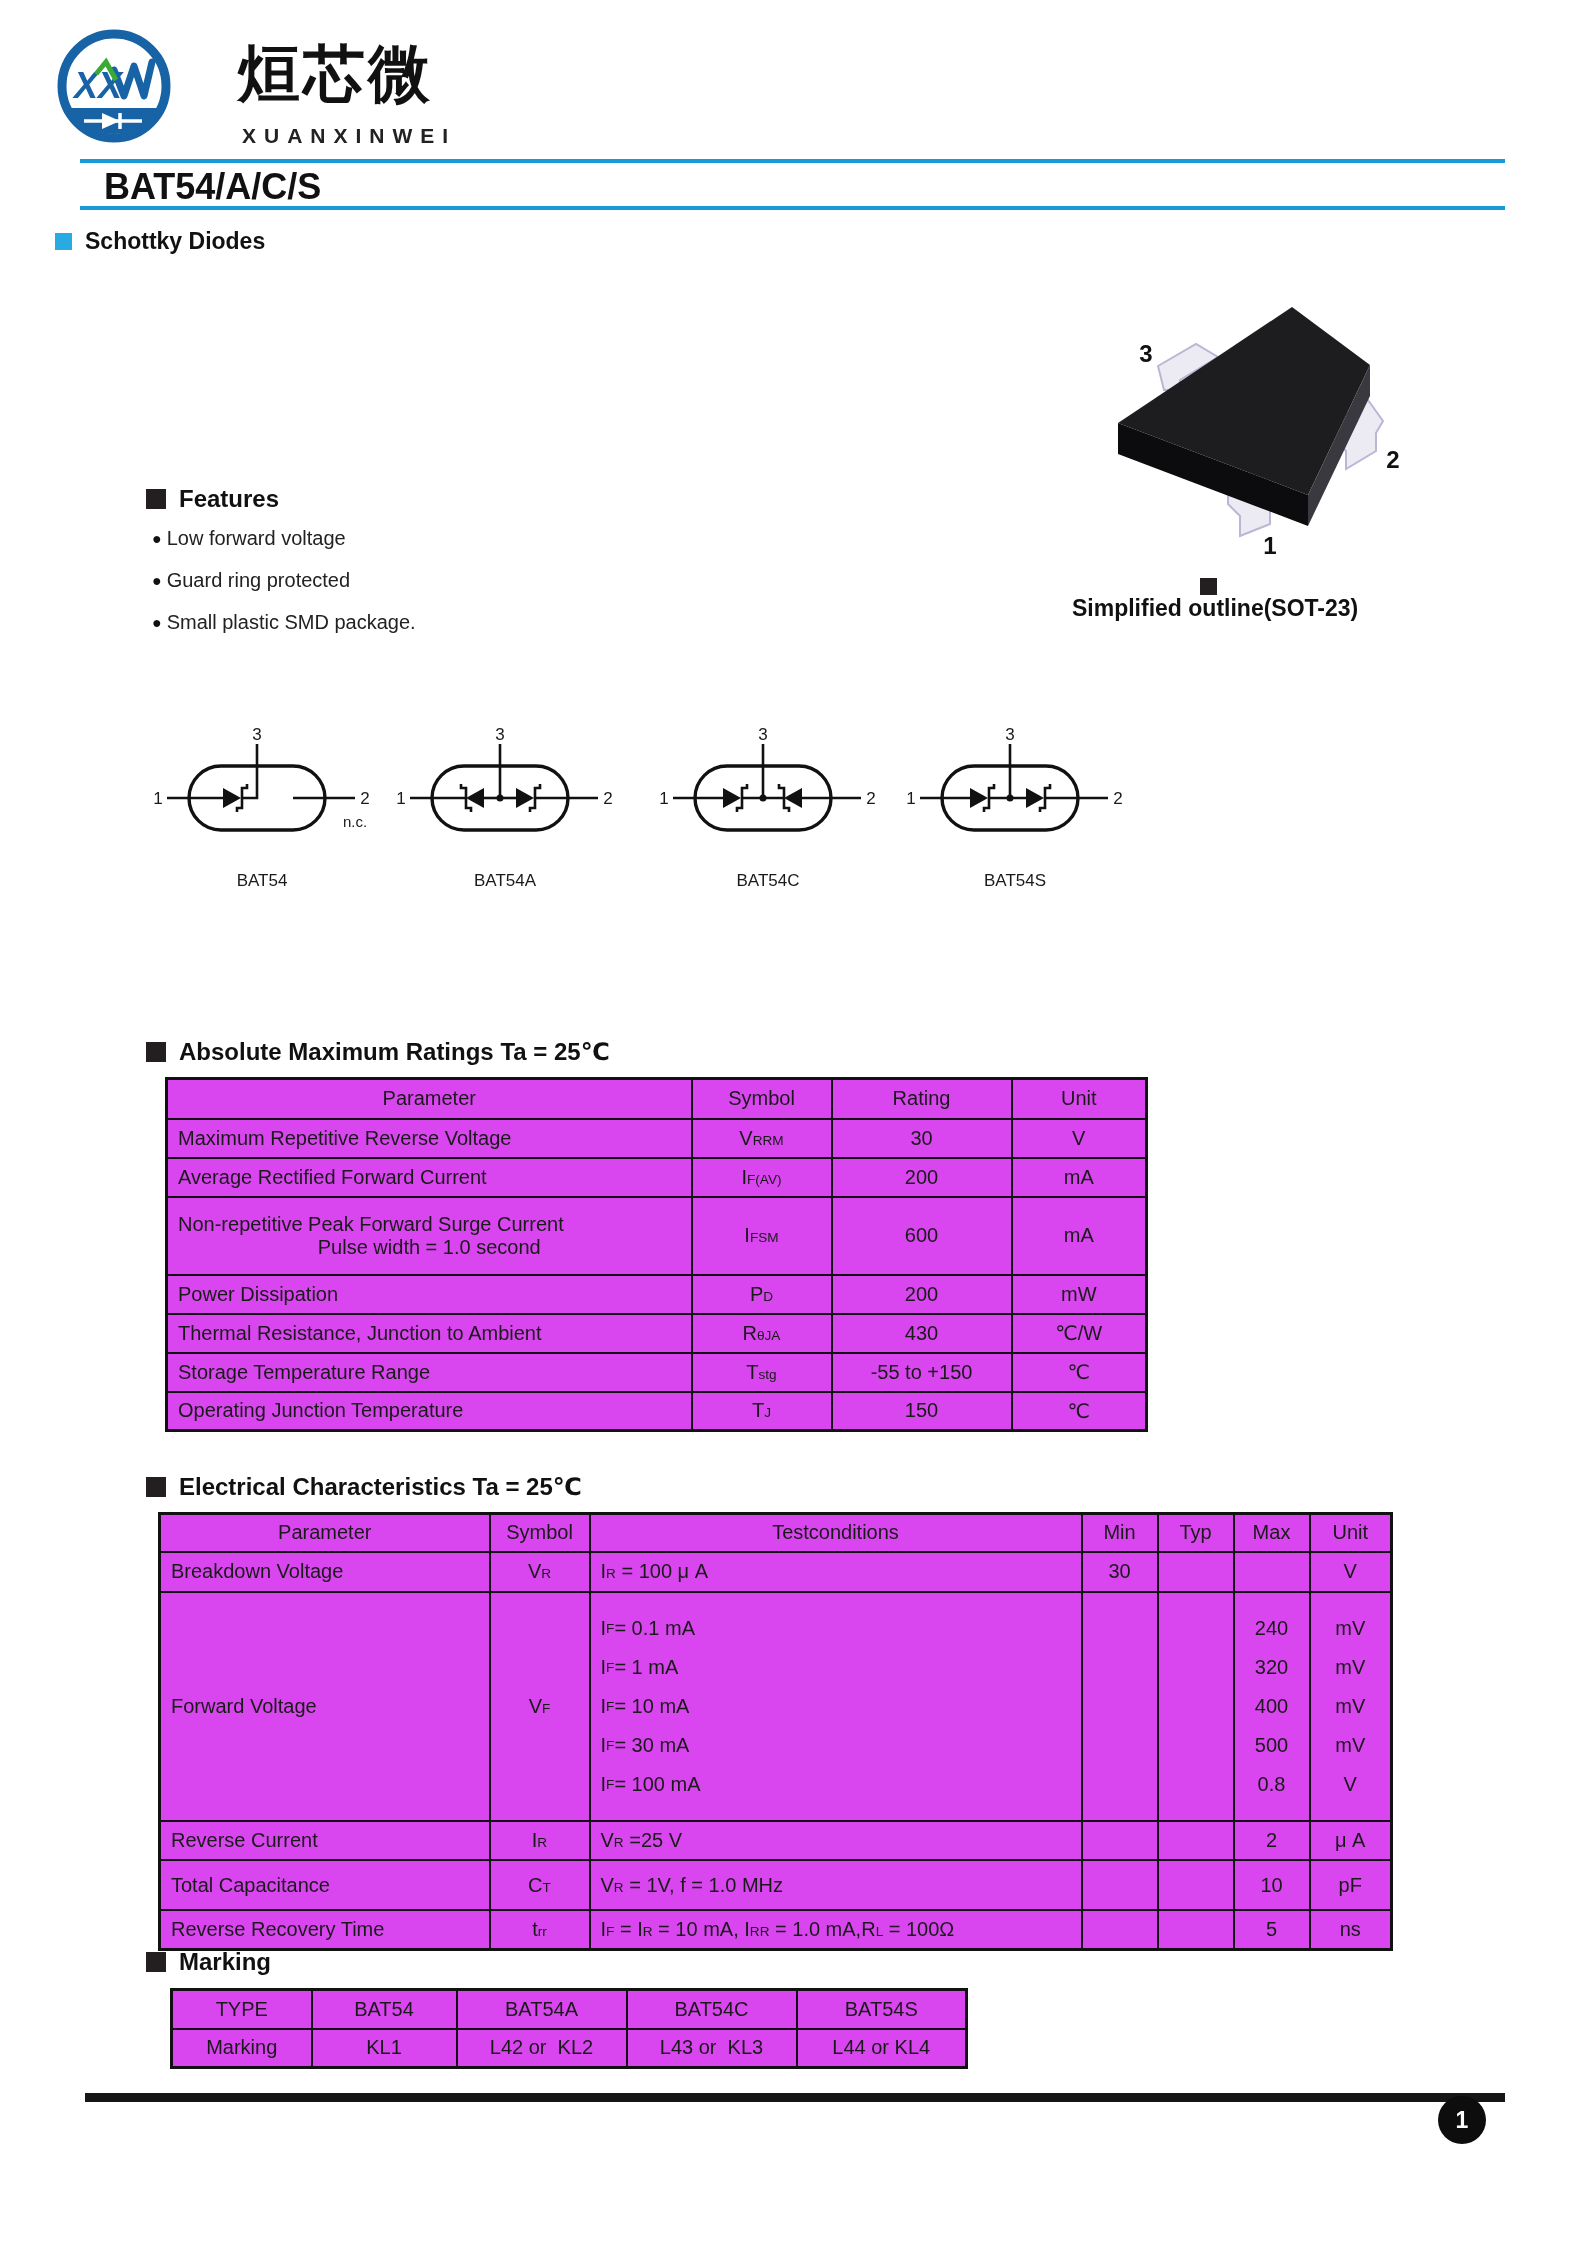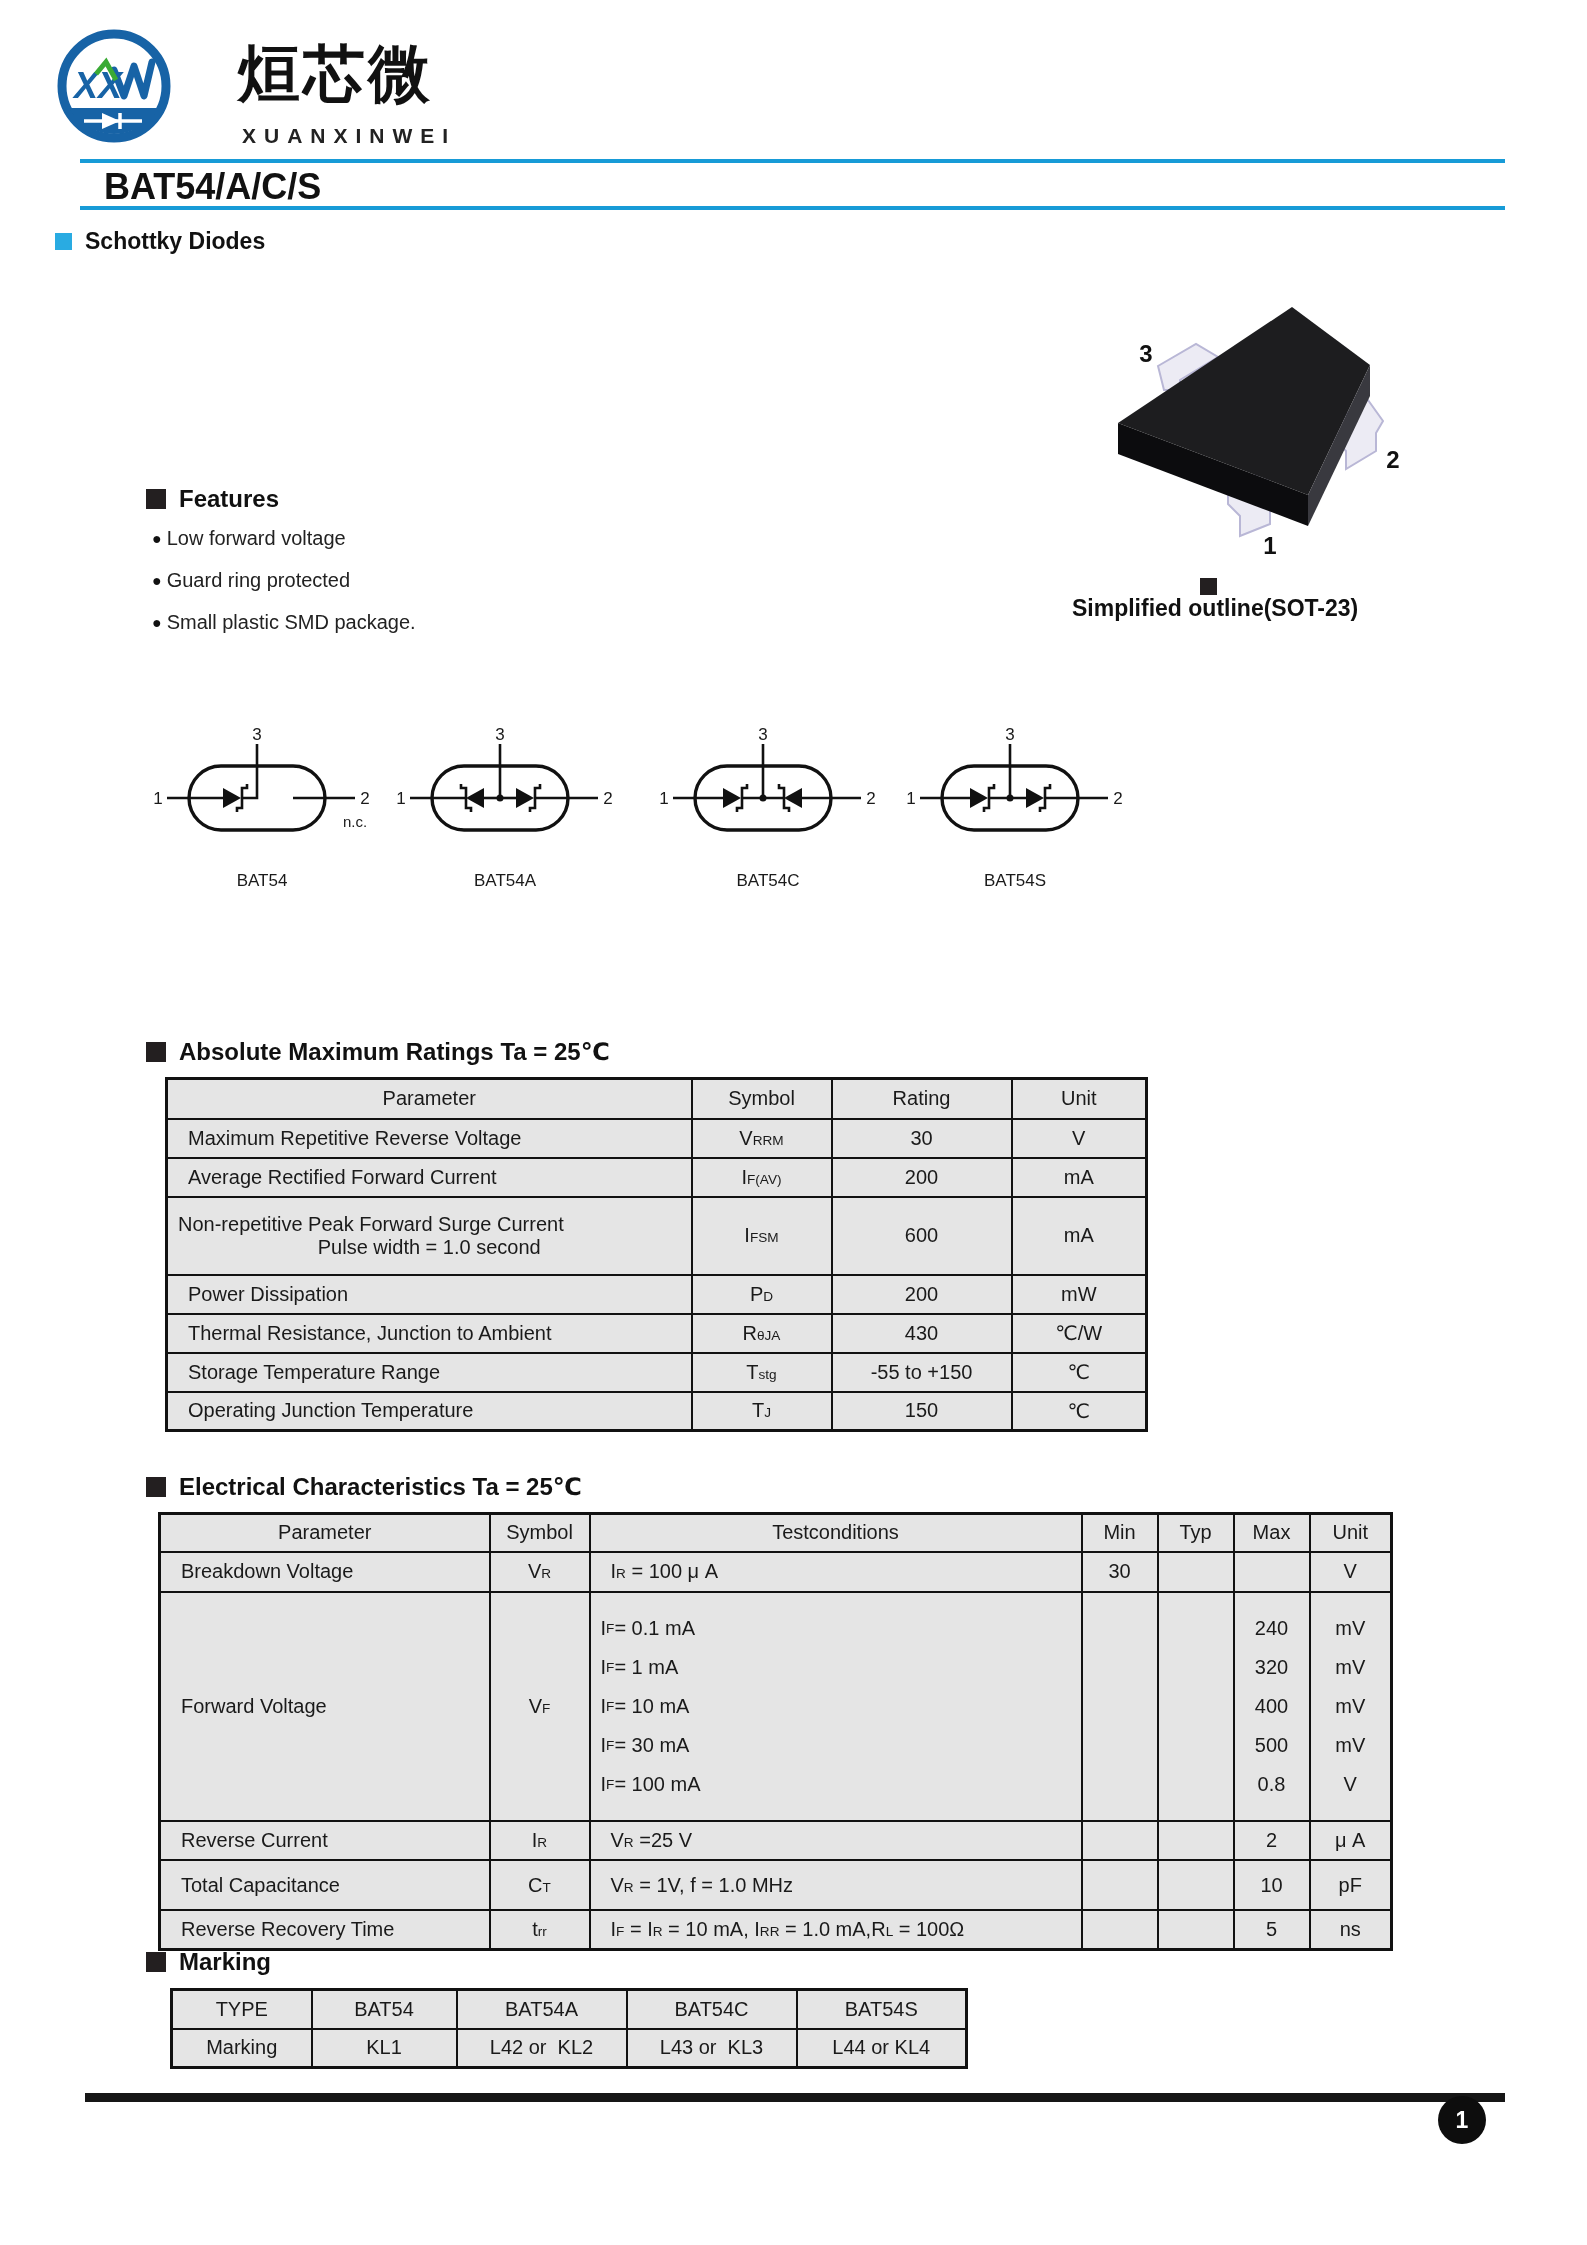--- a/index.html
+++ b/index.html
@@ -18,24 +18,24 @@
 
   
   .sec-head { display:flex; align-items:center; font-weight:bold; font-size:24px; color:#111; }
   .sq { width:20px; height:20px; background:#231f20; margin-right:13px; flex:0 0 auto; }
   .sq.cyan { width:17px; height:17px; background:#29abe2; }
 
   .feature { display:flex; align-items:center; font-size:20px; color:#222; }
   .feature .dot { font-size:16px; margin-right:5px; color:#111; }
 
   
-  table.dtable { border-collapse:collapse; table-layout:fixed; border:3px solid #111; background:#e5e5e5; }
+  table.dtable { border-collapse:collapse; table-layout:fixed; border:3px solid #111; background:#d946ef; }
   table.dtable td { border:2px solid #111; font-size:20px; padding:0 6px; text-align:center;
                     vertical-align:middle; color:#1a1a1a; overflow:hidden; }
-  table.dtable td.pl { text-align:left; padding-left:20px; }
+  table.dtable td.pl { text-align:left; padding-left:10px; }
   .sub { font-size:68%; }
   .stack { display:flex; flex-direction:column; justify-content:center; }
   .stack .ln { height:39.2px; display:flex; align-items:center; }
   .stack .ln.c { justify-content:center; }
   td.pre { white-space:pre; }
   .cell2l .l1 { text-align:left; padding-left:4px; }
   .cell2l .l2 { text-align:center; }
 
   
   .schem { width:230px; text-align:center; }

